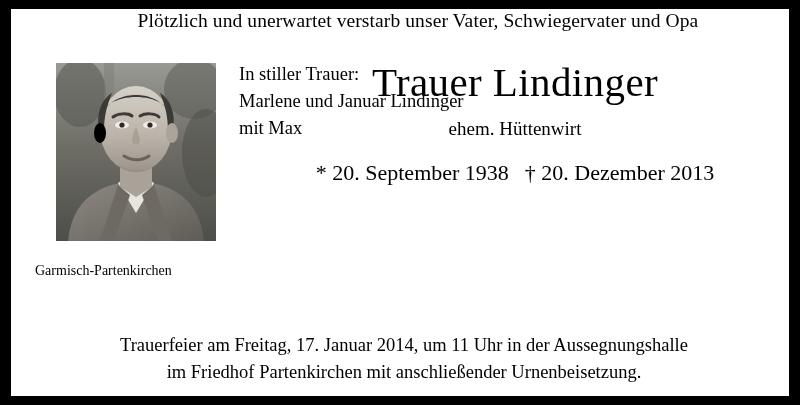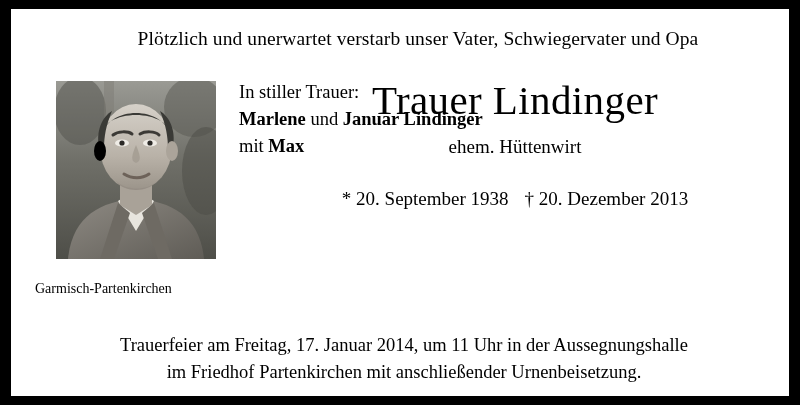--- a/index.html
+++ b/index.html
@@ -31,21 +31,20 @@
     position: relative;
     width: 100%;
     height: 100%;
     background: #ffffff;
   }
 
   .headline {
     text-align: center;
     font-size: 19.5px;
     letter-spacing: 0.1px;
-    padding-top: 18px;
     line-height: 1.2;
     margin-left: 36px;
   }
 
   .body-area {
     position: relative;
     margin-top: 12px;
     height: 238px;
   }
 
@@ -87,38 +86,38 @@
   }
 
   .subtitle {
     text-align: center;
     font-size: 19px;
     margin-top: 14px;
   }
 
   .dates {
     text-align: center;
-    font-size: 19px;
-    margin-top: 30px;
+    font-size: 22px;
+    margin-top: 20px;
     white-space: nowrap;
   }
   .dates .gap {
     display: inline-block;
     width: 16px;
   }
 
   .mourners {
     margin-top: 29px;
     padding-left: 228px;
     font-size: 18.5px;
     line-height: 1.45;
     text-align: left;
   }
   .mourners .bold {
-    font-weight: bold;
+    font-weight: normal;
   }
 
   .footer {
     position: absolute;
     left: 8px;
     right: 0;
     bottom: 10px;
     text-align: center;
     font-size: 18.5px;
     line-height: 1.45;

